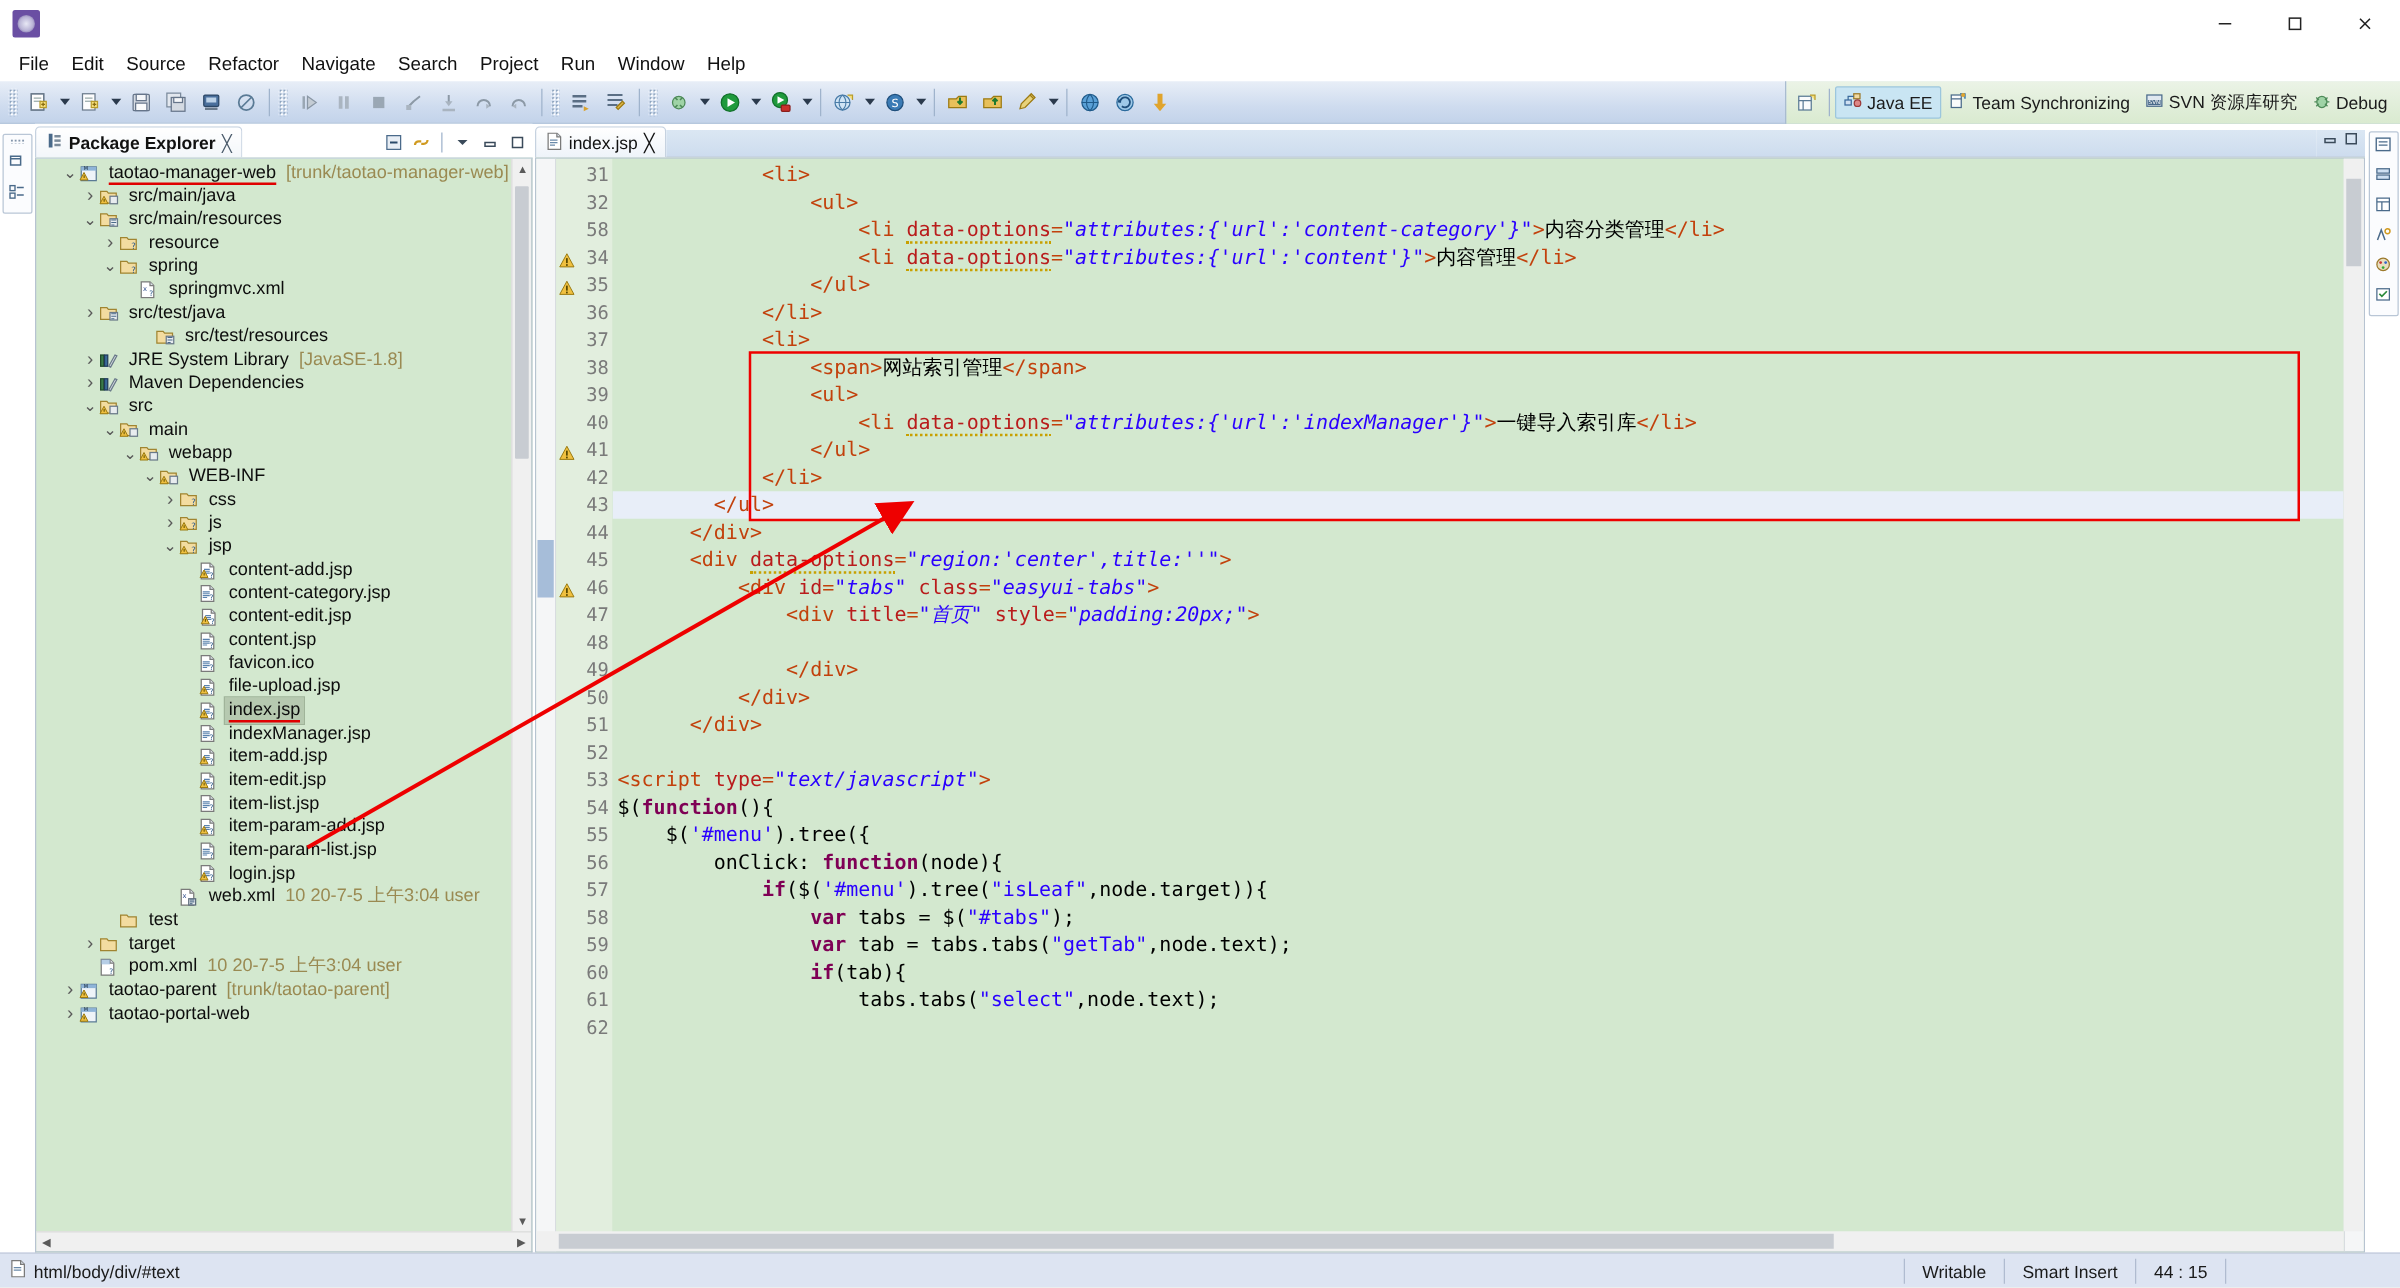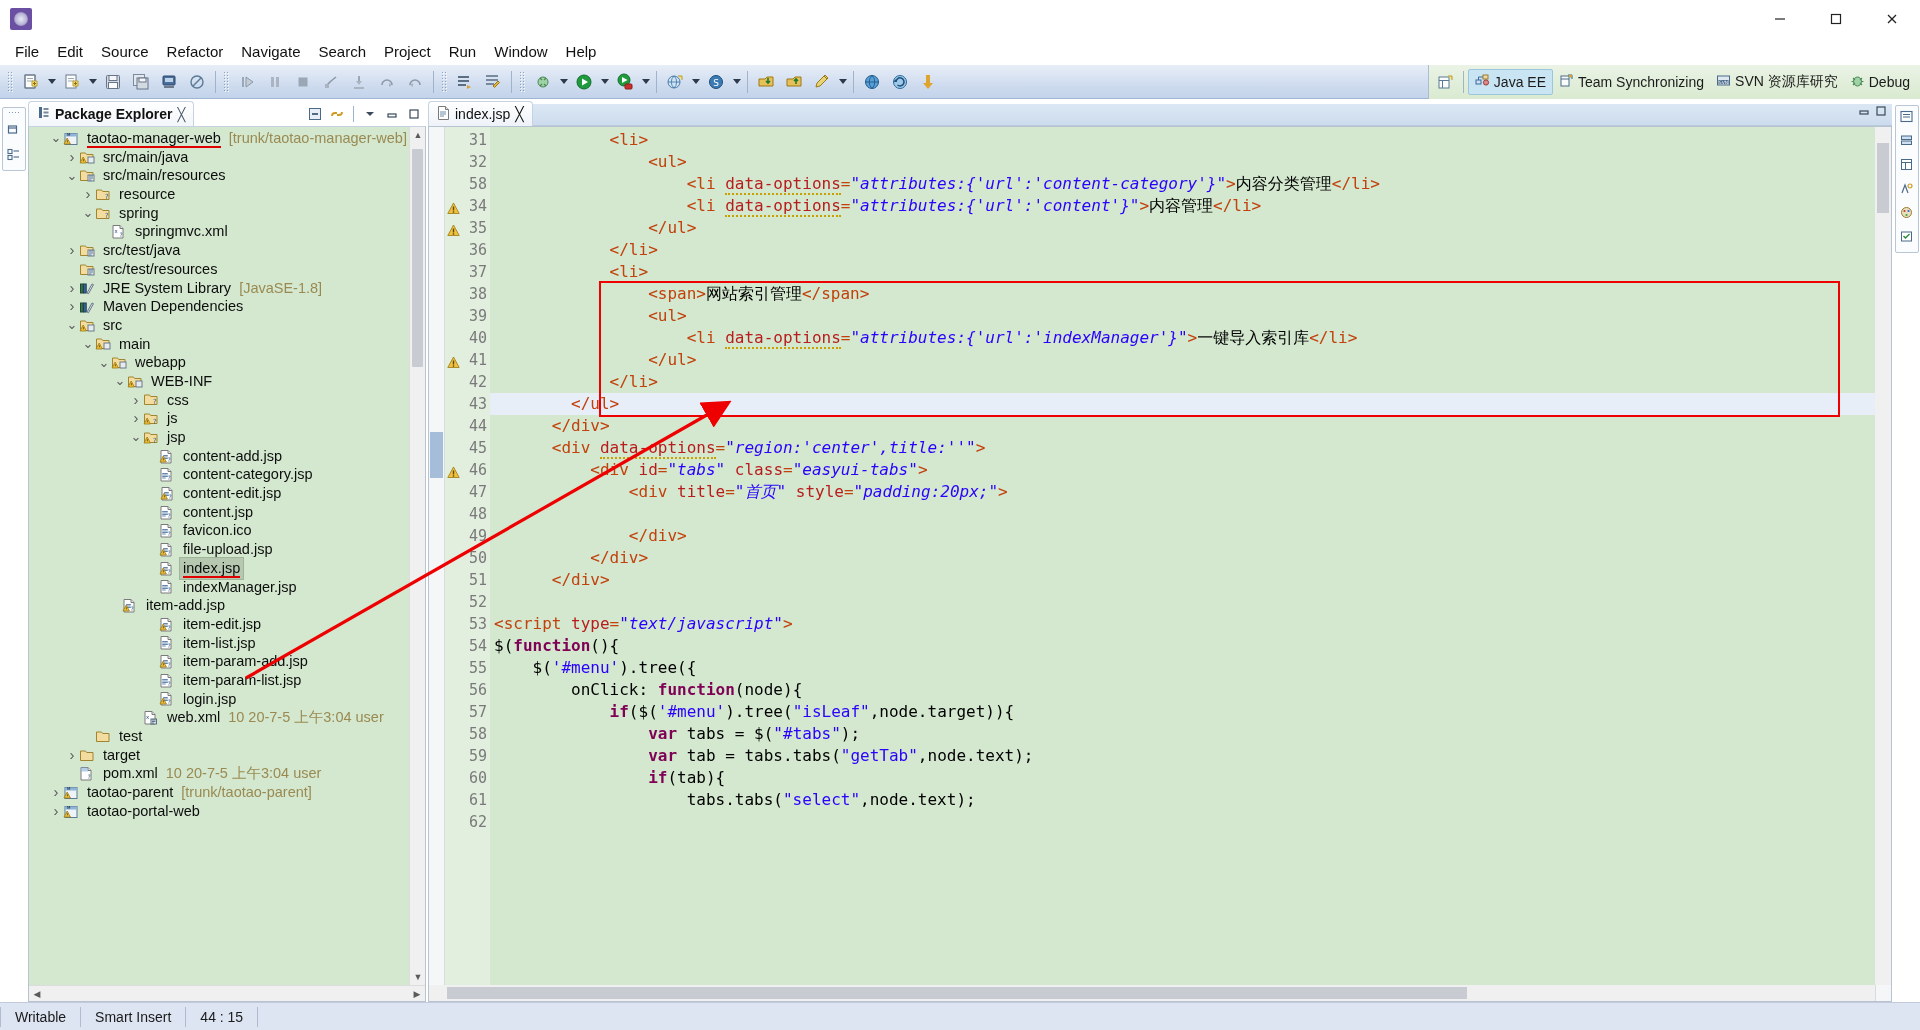--- a/index.html
+++ b/index.html
@@ -746,21 +746,21 @@
             </div>
             <div class="trow" style="padding-left: 36px;">
               <span class="twist" style="font-size: 15px;">›</span>
               <span class="ticon"><svg width="16" height="15" viewBox="0 0 16 15">
                   <path d="M1.5 3 h5 l1.2 1.5 h6.3 v8 h-12.5z" fill="#f3dca0" stroke="#a08430"></path>
                   <rect x="9" y="7" width="6" height="6" fill="#e8ecef" stroke="#6a7a8a"></rect>
                   <path d="M10 8 h4 M10 10 h4 M10 12 h2.5" stroke="#4a6a8a" stroke-width="0.9"></path>
                 </svg></span>
               <span style="padding: 1px 3px;"><span class="tlabel">src/test/java</span></span>
             </div>
-            <div class="trow" style="padding-left: 36px;">
+            <div class="trow" style="padding-left: 36px; margin-left: 45px;">
               <span class="twist"></span>
               <span class="ticon"><svg width="16" height="15" viewBox="0 0 16 15">
                   <path d="M1.5 3 h5 l1.2 1.5 h6.3 v8 h-12.5z" fill="#f3dca0" stroke="#a08430"></path>
                   <rect x="9" y="7" width="6" height="6" fill="#e8ecef" stroke="#6a7a8a"></rect>
                   <path d="M10 8 h4 M10 10 h4 M10 12 h2.5" stroke="#4a6a8a" stroke-width="0.9"></path>
                 </svg></span>
               <span style="padding: 1px 3px;"><span class="tlabel">src/test/resources</span></span>
             </div>
             <div class="trow" style="padding-left: 36px;">
               <span class="twist" style="font-size: 15px;">›</span>
@@ -930,21 +930,21 @@
             <div class="trow" style="padding-left: 116px;">
               <span class="twist"></span>
               <span class="ticon"><svg width="16" height="15" viewBox="0 0 16 15">
                   <path d="M2 1.5 h7 l3 3 v9.5 h-10z" fill="#fff" stroke="#7a7a7a"></path>
                   <path d="M9 1.5 v3 h3" fill="#dfe6ef" stroke="#7a7a7a"></path>
                   <path d="M3.2 6.5 h5.6 M3.2 8 h5.6 M3.2 9.5 h5.6 M3.2 11 h3.5" stroke="#5a82ad" stroke-width="0.95"></path>
                   <text x="8.6" y="13.4" font-size="6" fill="#2a5a8a" font-family="DejaVu Sans">?</text>
                 </svg></span>
               <span style="padding: 1px 3px;"><span class="tlabel">indexManager.jsp</span></span>
             </div>
-            <div class="trow" style="padding-left: 79px;">
+            <div class="trow" style="padding-left: 116px;">
               <span class="twist"></span>
               <span class="ticon"><svg width="16" height="15" viewBox="0 0 16 15">
                   <path d="M2 1.5 h7 l3 3 v9.5 h-10z" fill="#fff" stroke="#7a7a7a"></path>
                   <path d="M9 1.5 v3 h3" fill="#dfe6ef" stroke="#7a7a7a"></path>
                   <path d="M4.2 6.5 h4.6 M4.2 8 h4.6 M4.2 9.5 h4.6" stroke="#5a82ad" stroke-width="0.95"></path>
                   <text x="8.6" y="13.4" font-size="6" fill="#2a5a8a" font-family="DejaVu Sans">?</text>
                   <path d="M1 13 l3.2 -6 l3.2 6z" fill="#f0c040" stroke="#9a7a10" stroke-width="0.8"></path>
                   <rect x="3.9" y="9.2" width="0.8" height="2.2" fill="#5a4a00"></rect>
                 </svg></span>
               <span style="padding: 1px 3px;"><span class="tlabel">item-add.jsp</span></span>
@@ -1265,20 +1265,31 @@
           <svg width="13" height="13" viewBox="0 0 13 13">
               <rect x="1.5" y="2" width="10" height="9" fill="#fff" stroke="#4a6a8a"></rect>
               <path d="M3.5 6 l2 2 l4 -4" fill="none" stroke="#2a8a3a" stroke-width="1.4"></path>
             </svg>
         </span>
       </div>
     </div>
   </div>
 
   <div class="statusbar">
+    <div class="sb-left">
+      <span>
+        <svg width="13" height="14" viewBox="0 0 13 14">
+            <path d="M1.5 0.5 h7 l3 3 v10 h-10z" fill="#fff" stroke="#7a7a7a"></path>
+            <path d="M8.5 0.5 v3 h3" fill="#dfe6ef" stroke="#7a7a7a"></path>
+            <line x1="3" y1="6" x2="9" y2="6" stroke="#6a8aaa"></line>
+            <line x1="3" y1="8" x2="9" y2="8" stroke="#6a8aaa"></line>
+          </svg>
+      </span>
+      <span>html/body/div/#text</span>
+    </div>
     <div class="sb-cell">Writable</div>
     <div class="sb-cell">Smart Insert</div>
     <div class="sb-cell">44 : 15</div>
     <div class="sb-cell" style="width:140px"></div>
   </div>
 
   <svg id="arrow-overlay" viewBox="0 0 1920 1030">
     <defs>
       <marker id="ah" markerWidth="9" markerHeight="9" refX="7" refY="4.5" orient="auto">
         <path d="M0,0 L9,4.5 L0,9 z" fill="#ee0000"></path>

